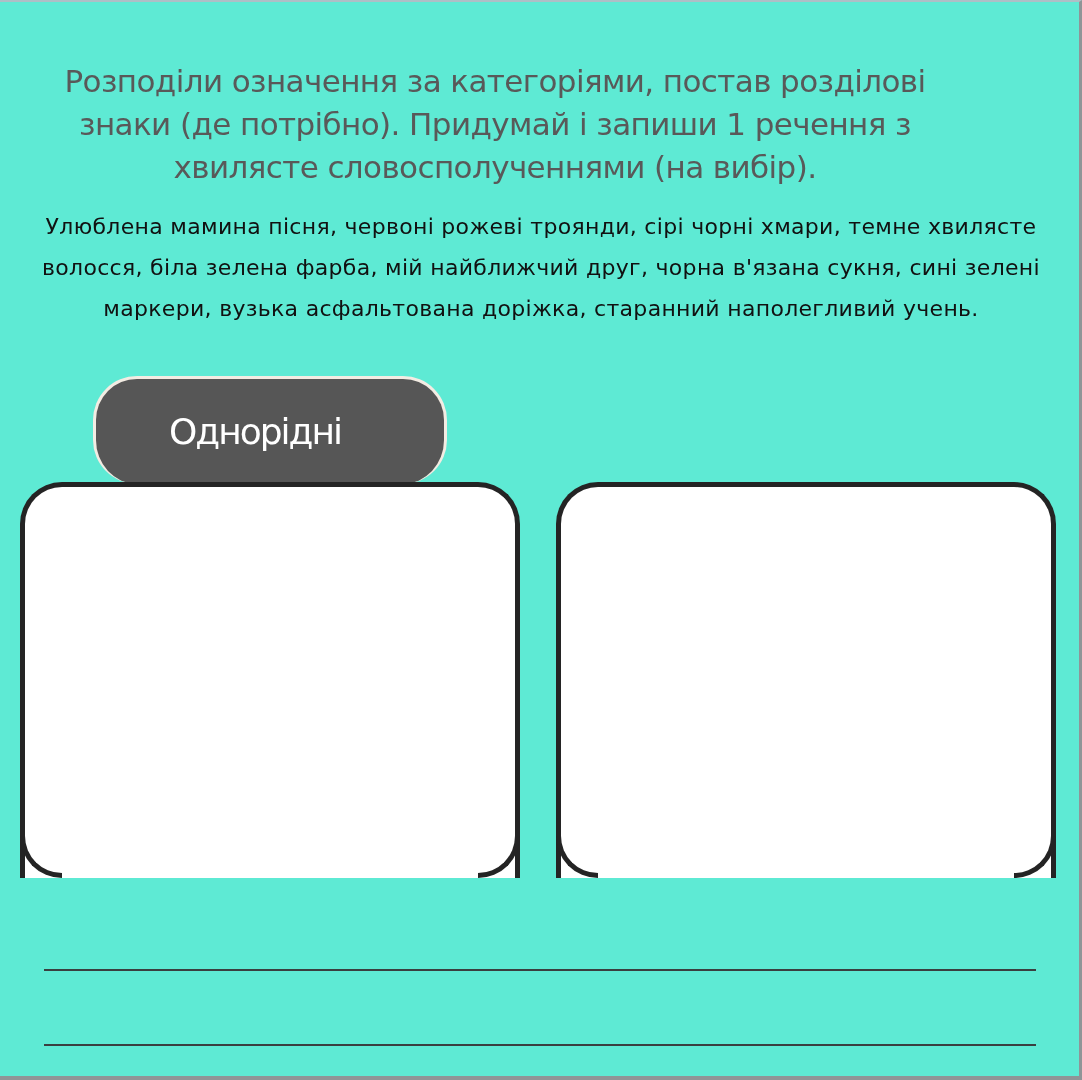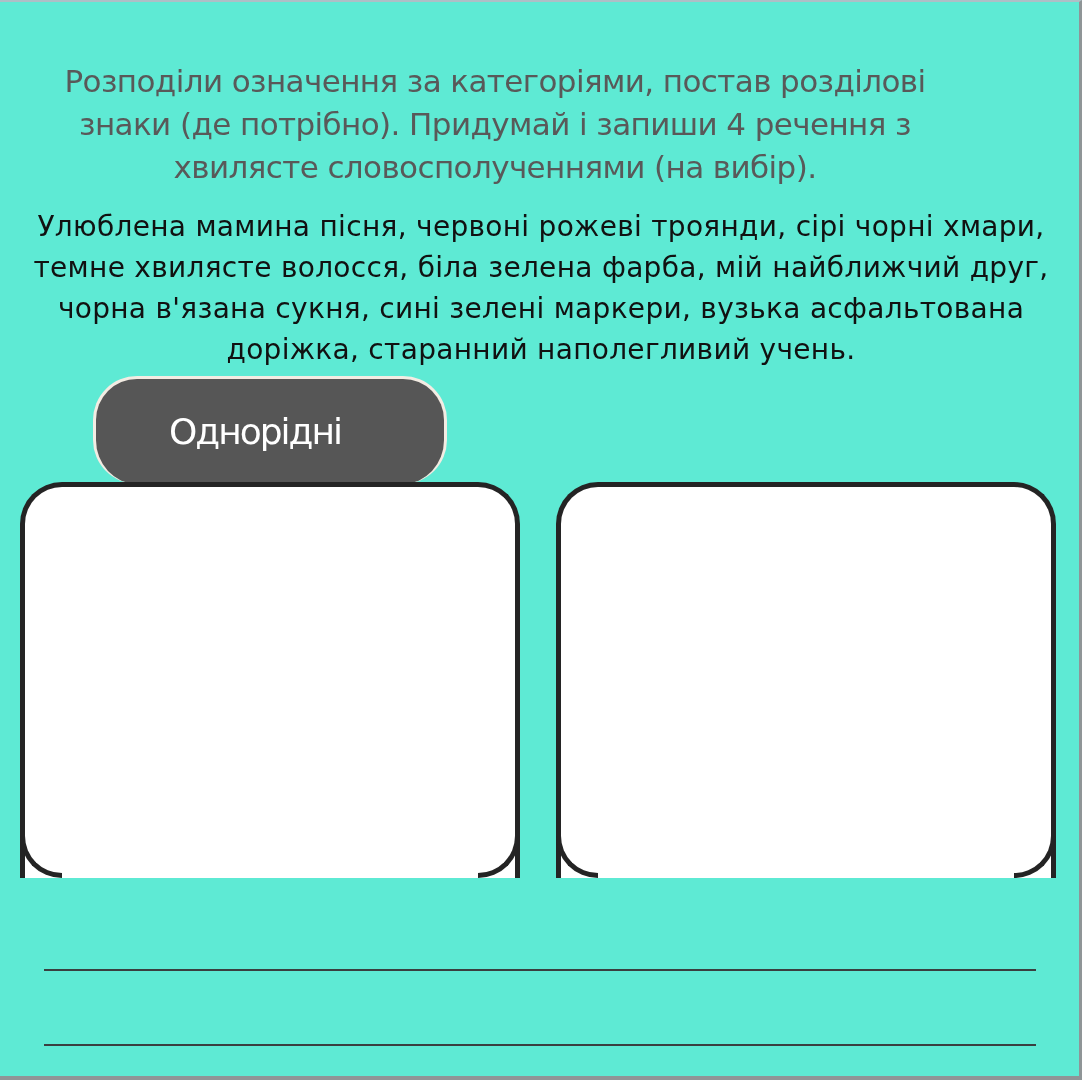--- a/index.html
+++ b/index.html
@@ -19,21 +19,21 @@
   .title {
     position: absolute; left: 20px; top: 58px; width: 950px;
     text-align: center; color: #595959;
     font-family: "DejaVu Sans", sans-serif;
     font-size: 31px; line-height: 43px; letter-spacing: -0.6px;
   }
   .phrases {
     position: absolute; left: 10px; top: 204px; width: 1062px;
     text-align: center; color: #111;
     font-family: "DejaVu Sans", sans-serif;
-    font-size: 28px; line-height: 41px; letter-spacing: 0.3px;
+    font-size: 22px; line-height: 41px; letter-spacing: 0.3px;
   }
   .pill {
     position: absolute; height: 108px; top: 374px;
     background: #565656;
     border-radius: 44px;
     box-sizing: border-box;
     border-left: 3px solid #f3ece3;
     border-right: 3px solid #f3ece3;
     border-top: 3px solid #f3ece3;
   }
@@ -80,21 +80,21 @@
   .line1 { top: 967px; }
   .line2 { top: 1042px; }
 </style>
 </head>
 <body>
 
 <div class="page">
 
   <div class="title">
     <div>Розподіли означення за категоріями, постав розділові</div>
-    <div>знаки (де потрібно). Придумай і запиши 4 речення з</div>
+    <div>знаки (де потрібно). Придумай і запиши 1 речення з</div>
     <div>хвилясте словосполученнями (на вибір).</div>
   </div>
 
   <div class="phrases">Улюблена мамина пісня, червоні рожеві троянди, сірі чорні хмари, темне хвилясте волосся, біла зелена фарба, мій найближчий друг, чорна в'язана сукня, сині зелені маркери, вузька асфальтована доріжка, старанний наполегливий учень.</div>
 
   <div class="pill pill-left">
     <div class="pill-label">Однорідні</div>
   </div>
 
 

